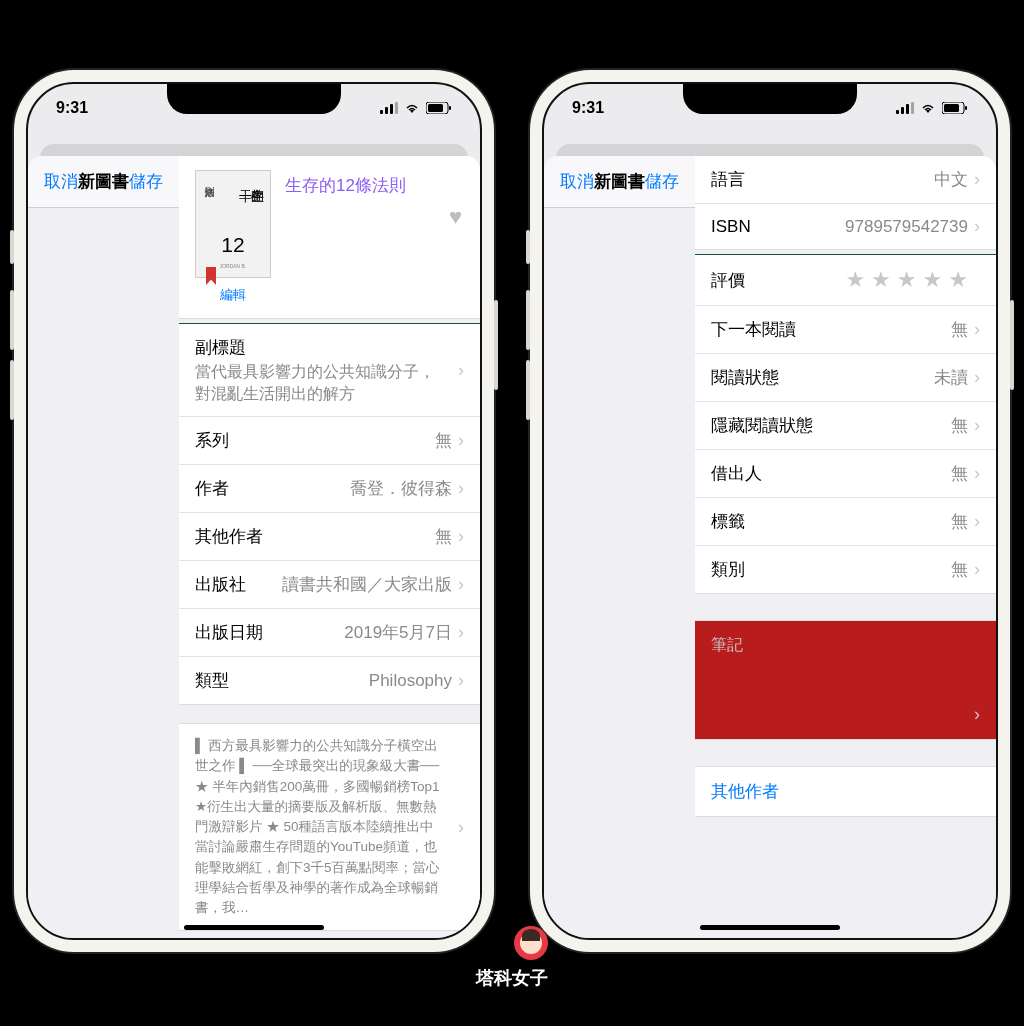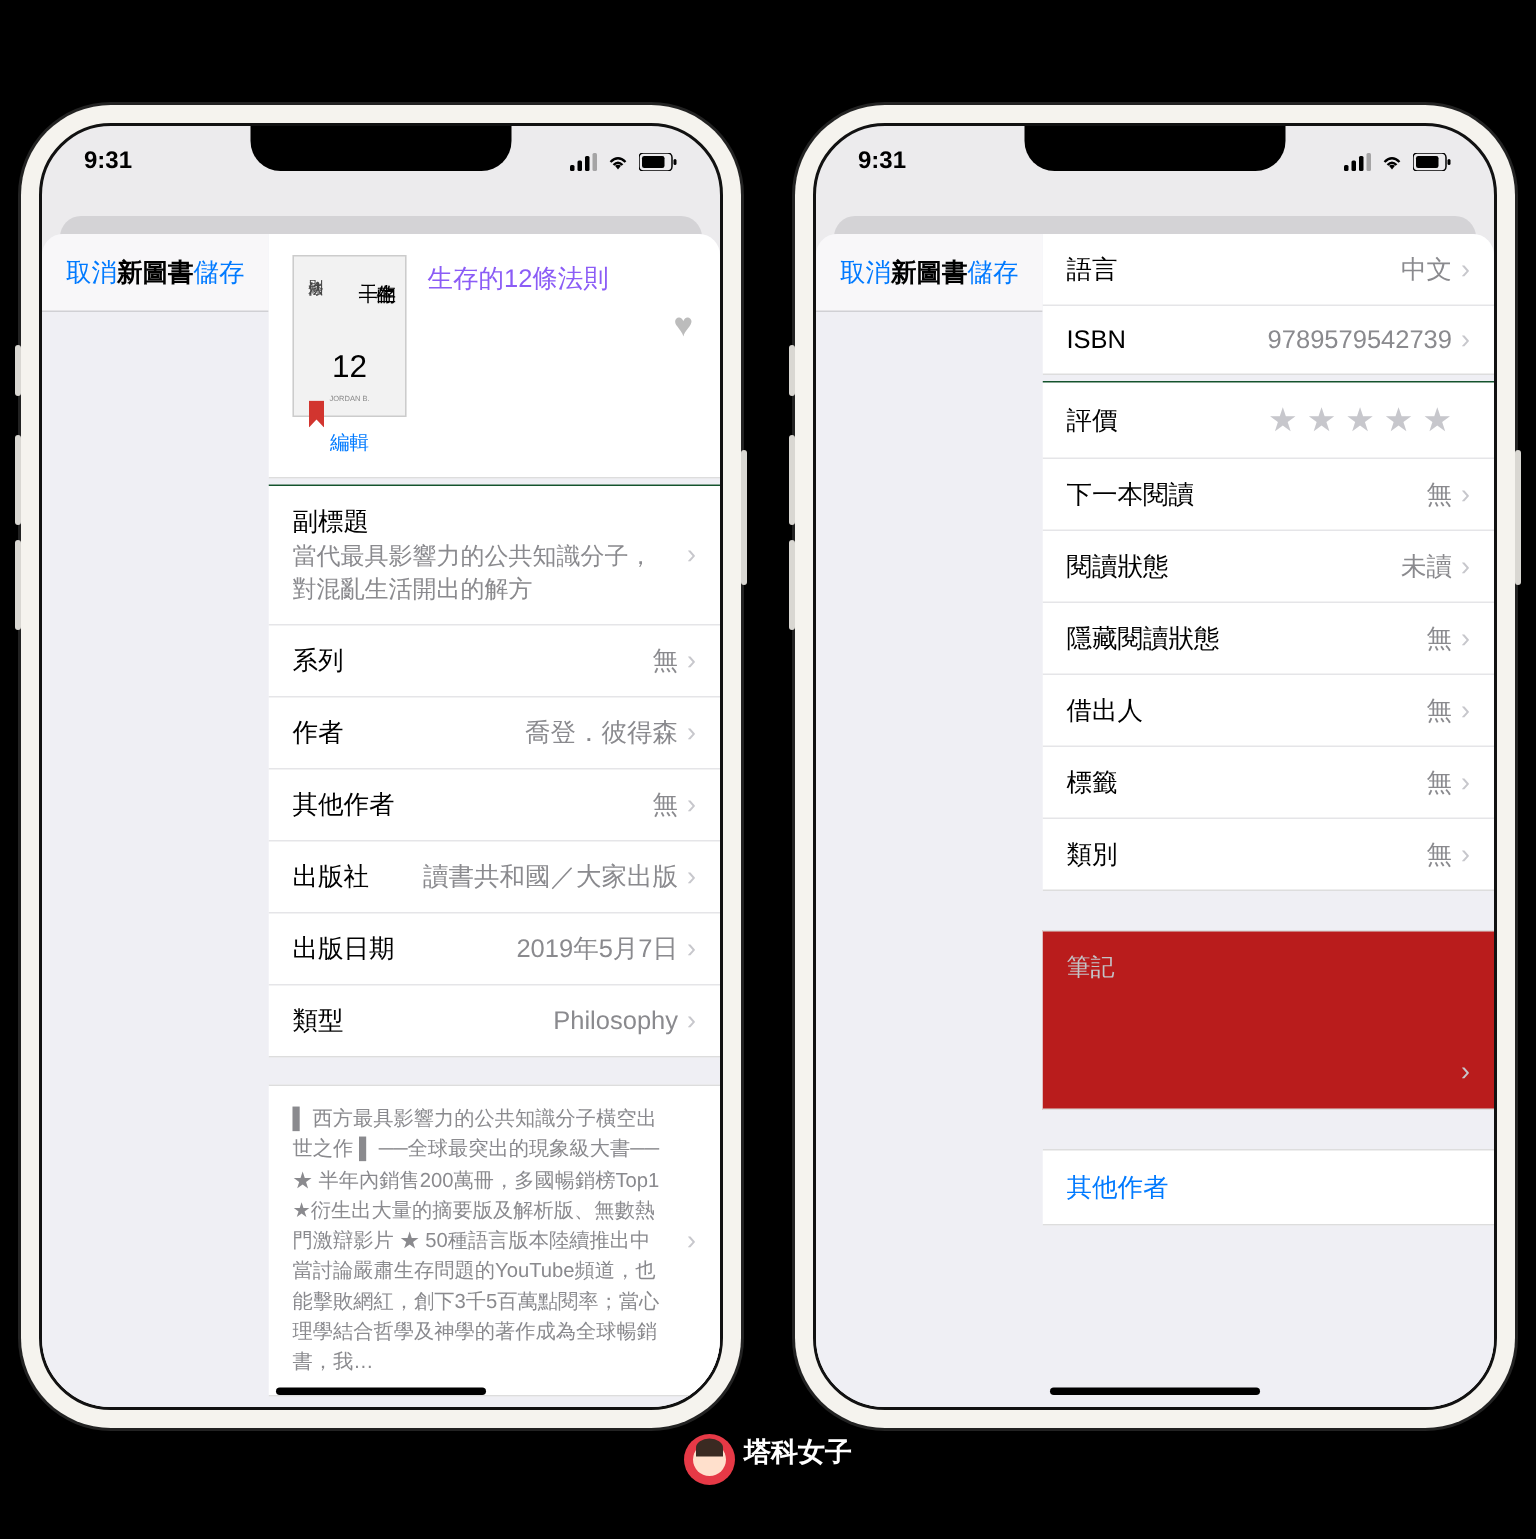--- a/index.html
+++ b/index.html
@@ -95,21 +95,21 @@
   .row-stack .sub-value { font-size:16px; color:#8a8a8e; line-height:1.35;}
   .row-stack .chevron { position:absolute; right:16px; top:50%; transform:translateY(-50%);}
   .stars { color:#c7c7cc; font-size:22px; letter-spacing:6px; }
   .desc-block { padding:12px 36px 12px 16px; font-size:13.5px; color:#8a8a8e; line-height:1.5; position:relative; background:#fff; border-top:1px solid #ddd; border-bottom:1px solid #ddd; margin-top:18px;}
   .desc-block .chevron { position:absolute; right:16px; top:50%; transform:translateY(-50%);}
   .notes-block { background:#b91c1c; border-top:1px solid #ddd; border-bottom:1px solid #ddd; margin-top:26px; padding:14px 16px; min-height:120px; position:relative;}
   .notes-ph { color:#c3c3c7; font-size:16px; }
   .notes-block .chevron { position:absolute; right:16px; bottom:14px; }
   .add-field { background:#fff; border-top:1px solid #ddd; border-bottom:1px solid #ddd; margin-top:26px; padding:13px 16px; color:#007aff; font-size:17px;}
   .home-ind { position:absolute; bottom:8px; left:50%; transform:translateX(-50%); width:140px; height:5px; background:#000; border-radius:3px; z-index:30;}
-  .watermark { position:absolute; bottom:36px; left:50%; transform:translateX(-50%); display:flex; align-items:flex-start; gap:6px; z-index:40;}
+  .watermark { position:absolute; bottom:36px; left:50%; transform:translateX(-50%); display:flex; align-items:flex-end; gap:6px; z-index:40;flex-direction:column;}
   .wm-badge { width:34px; height:34px; background:#e63946; border-radius:50%; display:flex; align-items:center; justify-content:center; position:relative;}
   .wm-face { width:22px; height:22px; background:#ffe0cc; border-radius:50%; position:relative; }
   .wm-hair { position:absolute; top:-3px; left:2px; width:18px; height:12px; background:#3a2a22; border-radius:50% 50% 0 0;}
   .wm-text { color:#fff; font-size:18px; font-weight:600;}
 </style>
 </head>
 <body>
 
 <div class="phone">
   <div class="side-btn sbl1"></div>

